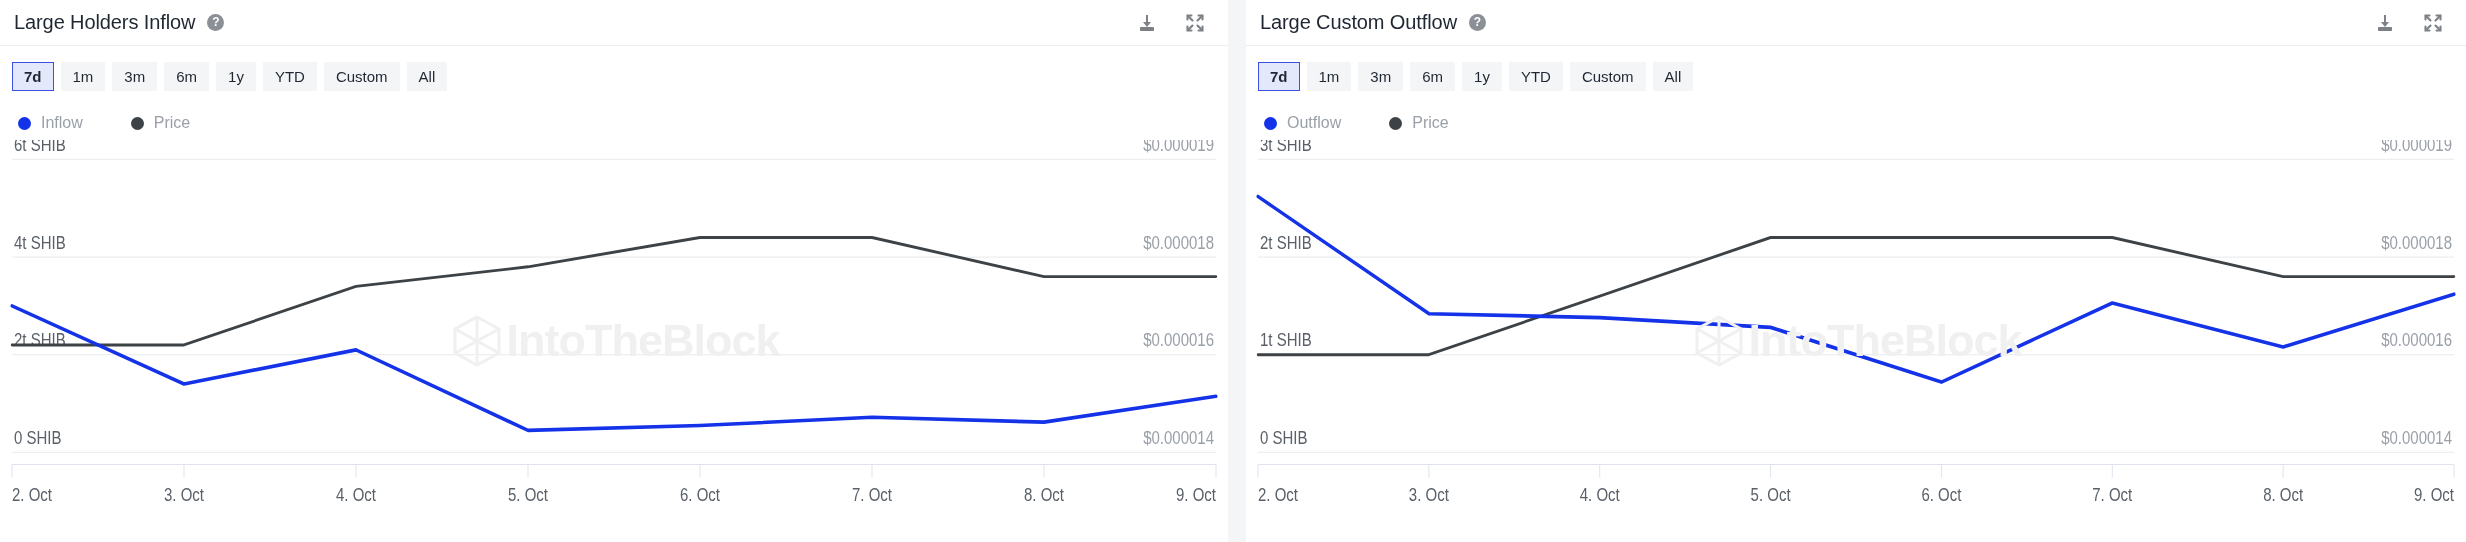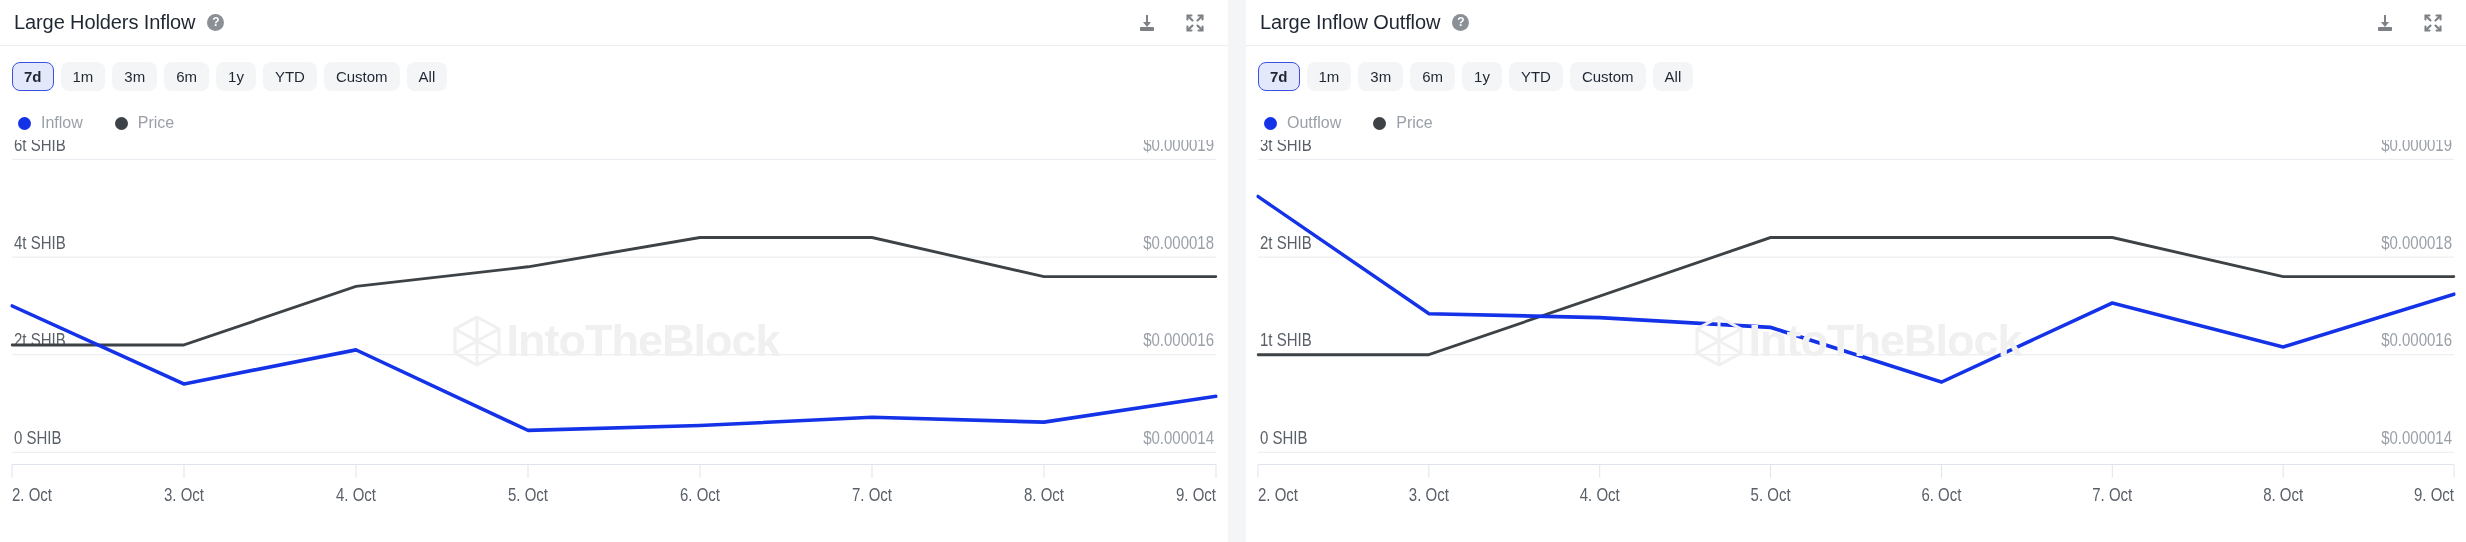--- a/index.html
+++ b/index.html
@@ -68,41 +68,41 @@
     align-items: center;
     gap: 7px;
     padding: 14px 0 0 12px;
     height: 46px;
     flex: 0 0 46px;
   }
   .range-btn {
     height: 29px;
     min-width: 34px;
     padding: 0 11px;
-    border-radius: 8px;
+    border-radius: 0;
     background: #f4f5f7;
     border: 1px solid transparent;
     color: #1f2733;
     font-size: 15px;
     font-family: "Liberation Sans", sans-serif;
     display: flex; align-items: center; justify-content: center;
     cursor: pointer;
     white-space: nowrap;
   }
   .range-btn.active {
     background: #e3e8fb;
     border: 1px solid #3a50e6;
     font-weight: bold;
   }
 
   
   .legend-row {
     display: flex;
     align-items: center;
-    gap: 32px;
+    gap: 48px;
     padding: 18px 0 0 18px;
     height: 44px;
     flex: 0 0 44px;
   }
   .legend-item { display: flex; align-items: center; gap: 10px; cursor: pointer; }
   .legend-dot { width: 13px; height: 13px; border-radius: 50%; flex: 0 0 13px; }
   .legend-label { font-size: 16px; color: #9aa0a8; }
 
   
   .chart-wrap {
@@ -221,21 +221,21 @@
           <polyline points="12,169.2666666666666 184,169.2666666666666 356,120.86666666666667 528,104.73333333333338 700,80.53333333333349 872,80.53333333333349 1044,112.79999999999995 1216,112.79999999999995" fill="none" stroke="#3d4246" stroke-width="2.4" stroke-linejoin="round" stroke-linecap="round"></polyline>
           <polyline points="12,137 184,201.53333333333333 356,173.3 528,239.85 700,235.81666666666666 872,228.96 1044,232.99333333333334 1216,211.61666666666667" fill="none" stroke="#1432e8" stroke-width="3" stroke-linejoin="round" stroke-linecap="round"></polyline>
         </svg>
     </div>
   </div>
 
   <div class="gap"></div>
 
   <div class="panel right">
     <div class="panel-header">
-      <span class="panel-title">Large Inflow Outflow</span>
+      <span class="panel-title">Large Custom Outflow</span>
       <span class="help-icon">?</span>
       <span class="header-spacer"></span>
       <div class="header-actions">
         <span class="icon-btn">
           <svg width="20" height="20" viewBox="0 0 20 20" fill="#7d8186">
             <path d="M9 2h2v7h3l-4 5-4-5h3z"></path>
             <rect x="3" y="14" width="14" height="4" rx="0.8"></rect>
           </svg>
         </span>
         <span class="icon-btn">

